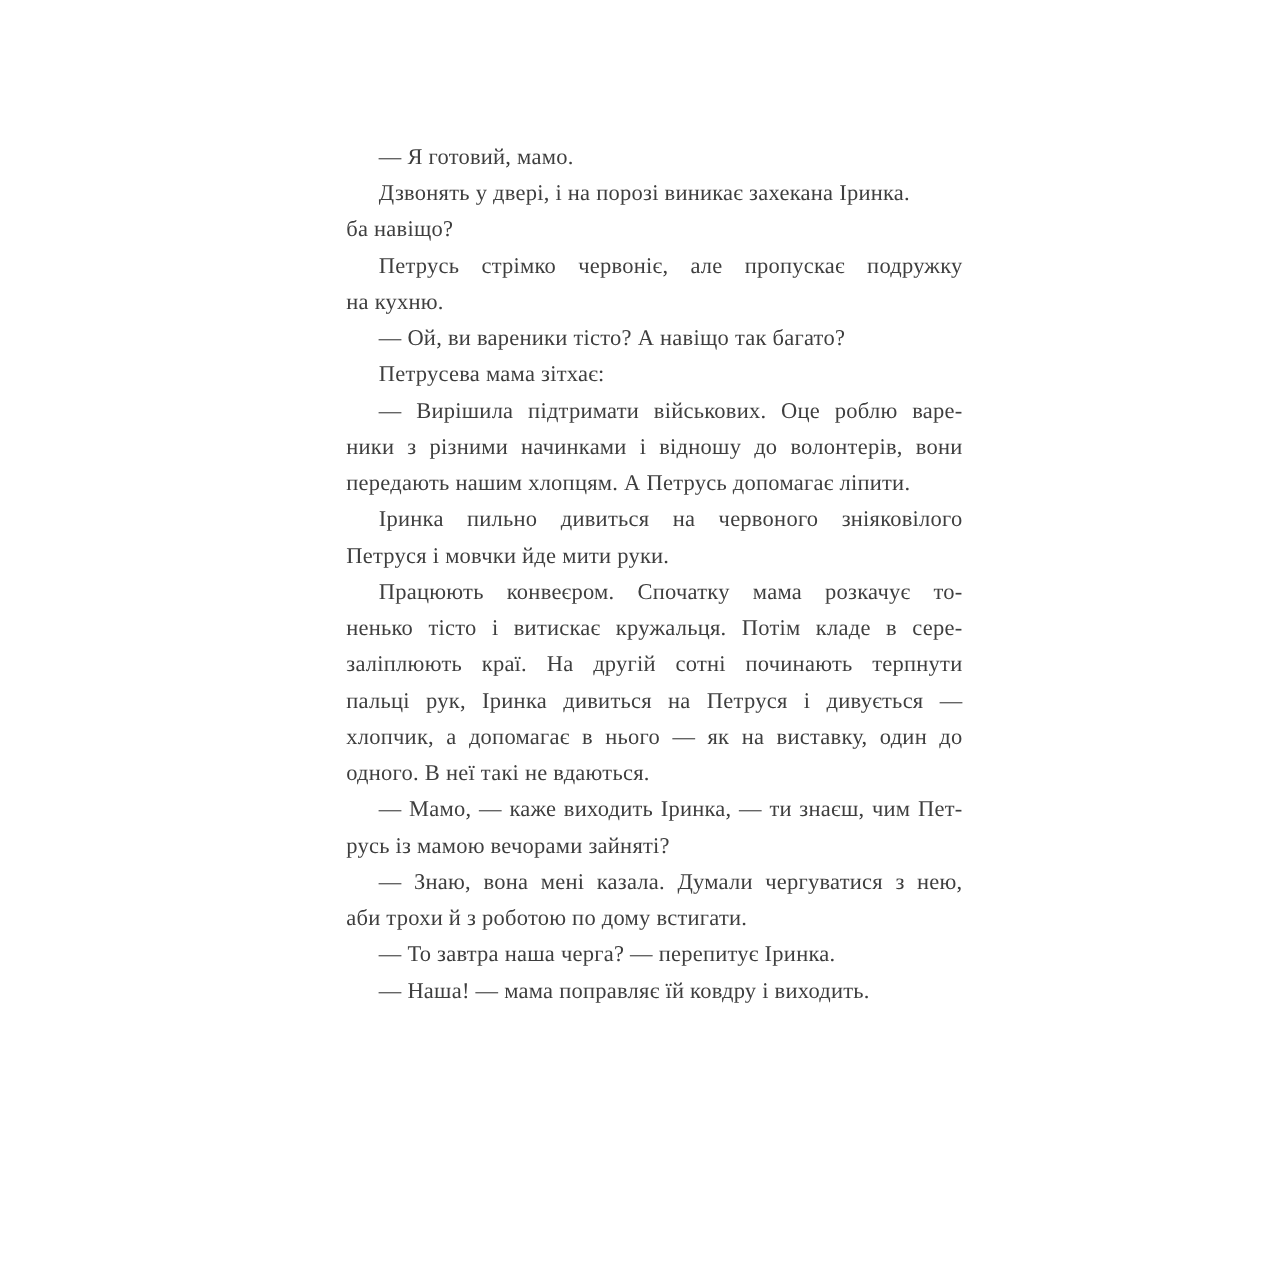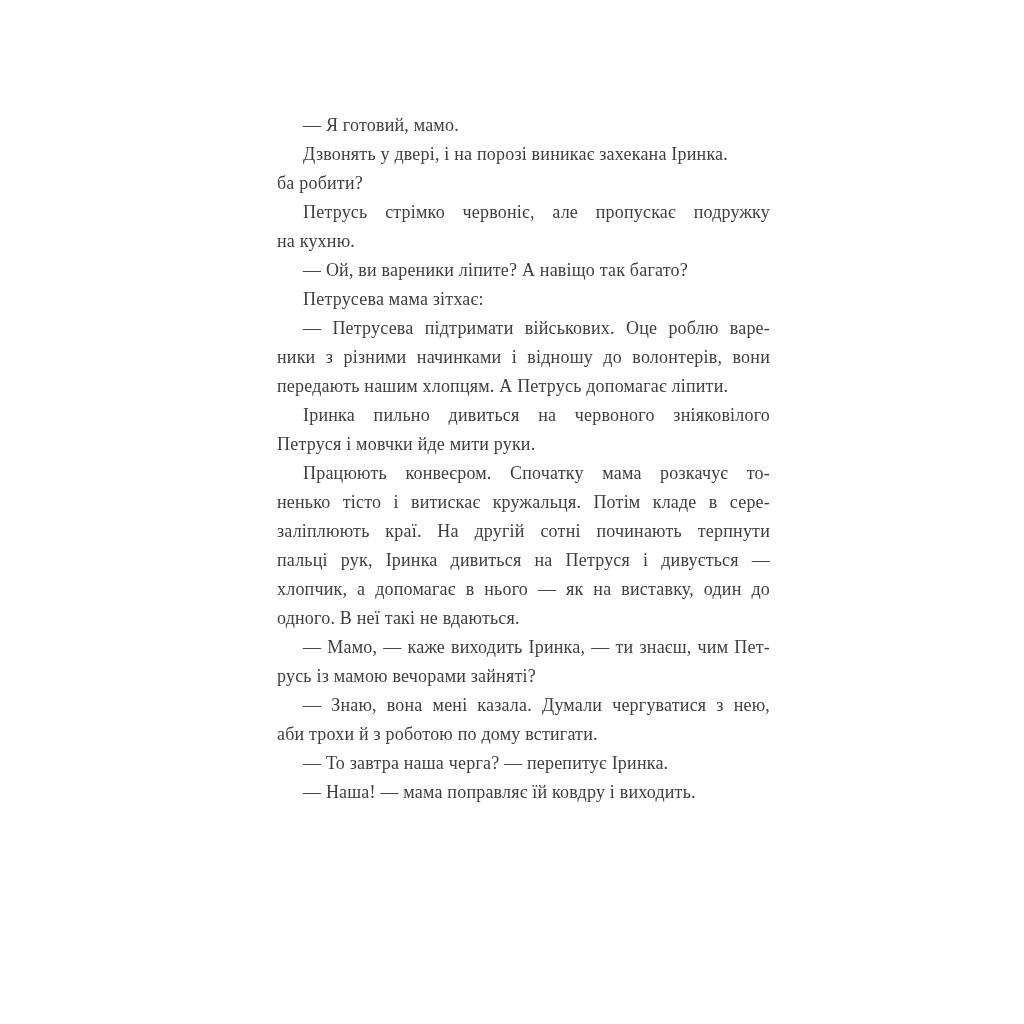--- a/index.html
+++ b/index.html
@@ -51,26 +51,26 @@
     transform: skewX(-8deg);
   }
 </style>
 </head>
 <body>
 
 <div class="book-page">
   <div class="text-block">
       <div class="line indent">— Я готовий, мамо.</div>
       <div class="line indent">Дзвонять у двері, і на порозі виникає захекана Іринка.</div>
-      <div class="line">ба робити?</div>
+      <div class="line">ба навіщо?</div>
       <div class="line indent justify">Петрусь стрімко червоніє, але пропускає подружку</div>
       <div class="line">на кухню.</div>
-      <div class="line indent">— Ой, ви вареники ліпите? А навіщо так багато?</div>
+      <div class="line indent">— Ой, ви вареники тісто? А навіщо так багато?</div>
       <div class="line indent">Петрусева мама зітхає:</div>
-      <div class="line indent justify">— Петрусева підтримати військових. Оце роблю варе-</div>
+      <div class="line indent justify">— Вирішила підтримати військових. Оце роблю варе-</div>
       <div class="line justify">ники з різними начинками і відношу до волонтерів, вони</div>
       <div class="line">передають нашим хлопцям. А Петрусь допомагає ліпити.</div>
       <div class="line indent justify">Іринка пильно дивиться на червоного зніяковілого</div>
       <div class="line">Петруся і мовчки йде мити руки.</div>
       <div class="line indent justify">Працюють конвеєром. Спочатку мама розкачує то-</div>
       <div class="line justify">ненько тісто і витискає кружальця. Потім кладе в сере-</div>
       <div class="line justify">заліплюють краї. На другій сотні починають терпнути</div>
       <div class="line justify">пальці рук, Іринка дивиться на Петруся і дивується —</div>
       <div class="line justify">хлопчик, а допомагає в нього — як на виставку, один до</div>
       <div class="line">одного. В неї такі не вдаються.</div>

